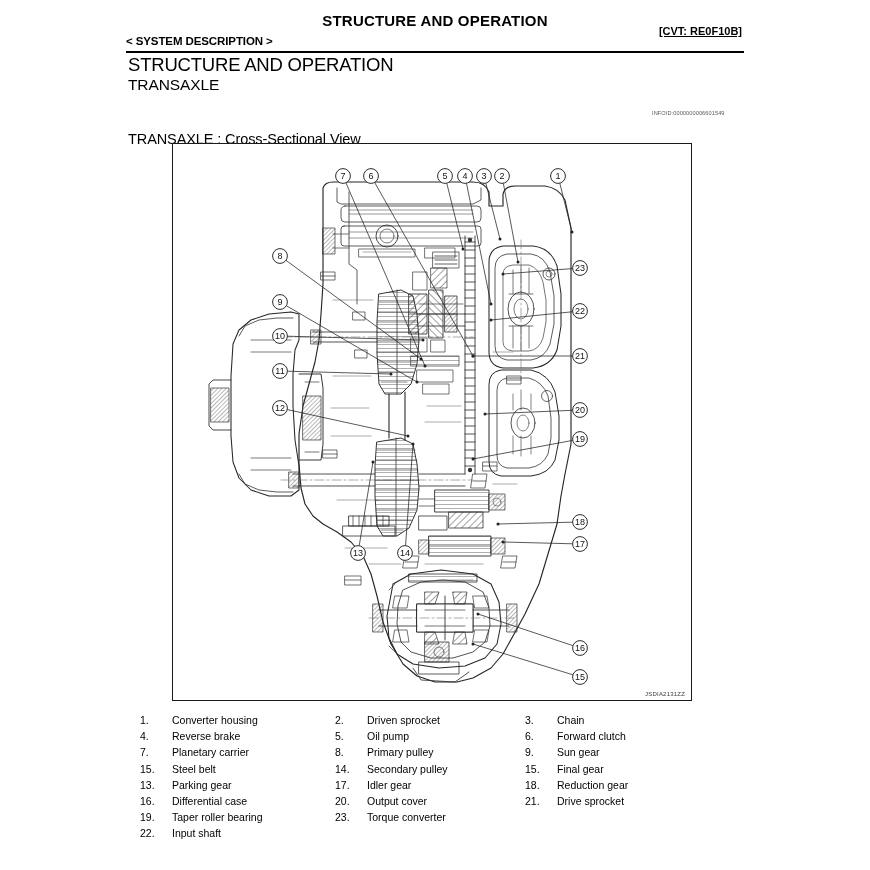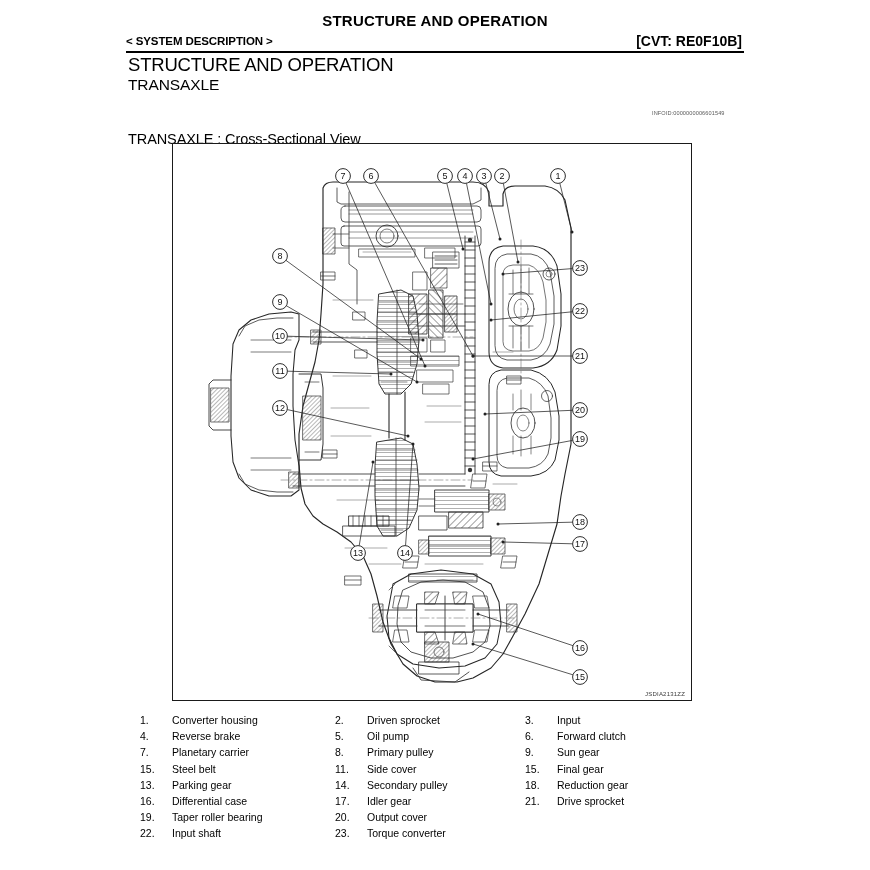--- a/index.html
+++ b/index.html
@@ -44,24 +44,25 @@
   .header-section {
     position: absolute;
     left: 126px; top: 35px;
     font-size: 11.5px;
     font-weight: bold;
     letter-spacing: -0.1px;
     white-space: nowrap;
   }
   .header-code {
     position: absolute;
-    right: 128px; top: 33px;
-    font-size: 14px;
+    right: 128px; top: 25px;
+    font-size: 11px;
     font-weight: bold;
     white-space: nowrap;
+    text-decoration: underline;
   }
   .header-rule {
     position: absolute;
     left: 126px;
     top: 51px;
     width: 618px;
     height: 0;
     border-top: 2.6px solid #000;
   }
 
@@ -607,44 +608,40 @@
         </div>
         <div class="legend-item">
           <span class="legend-num">5.</span>
           <span class="legend-label">Oil pump</span>
         </div>
         <div class="legend-item">
           <span class="legend-num">8.</span>
           <span class="legend-label">Primary pulley</span>
         </div>
         <div class="legend-item">
-          <span class="legend-num">11.</span>
-          <span class="legend-label">Side cover</span>
-        </div>
-        <div class="legend-item">
           <span class="legend-num">14.</span>
           <span class="legend-label">Secondary pulley</span>
         </div>
         <div class="legend-item">
           <span class="legend-num">17.</span>
           <span class="legend-label">Idler gear</span>
         </div>
         <div class="legend-item">
           <span class="legend-num">20.</span>
           <span class="legend-label">Output cover</span>
         </div>
         <div class="legend-item">
           <span class="legend-num">23.</span>
           <span class="legend-label">Torque converter</span>
         </div>
       </div>
     <div class="legend-col c3">
         <div class="legend-item">
           <span class="legend-num">3.</span>
-          <span class="legend-label">Input</span>
+          <span class="legend-label">Chain</span>
         </div>
         <div class="legend-item">
           <span class="legend-num">6.</span>
           <span class="legend-label">Forward clutch</span>
         </div>
         <div class="legend-item">
           <span class="legend-num">9.</span>
           <span class="legend-label">Sun gear</span>
         </div>
         <div class="legend-item">

